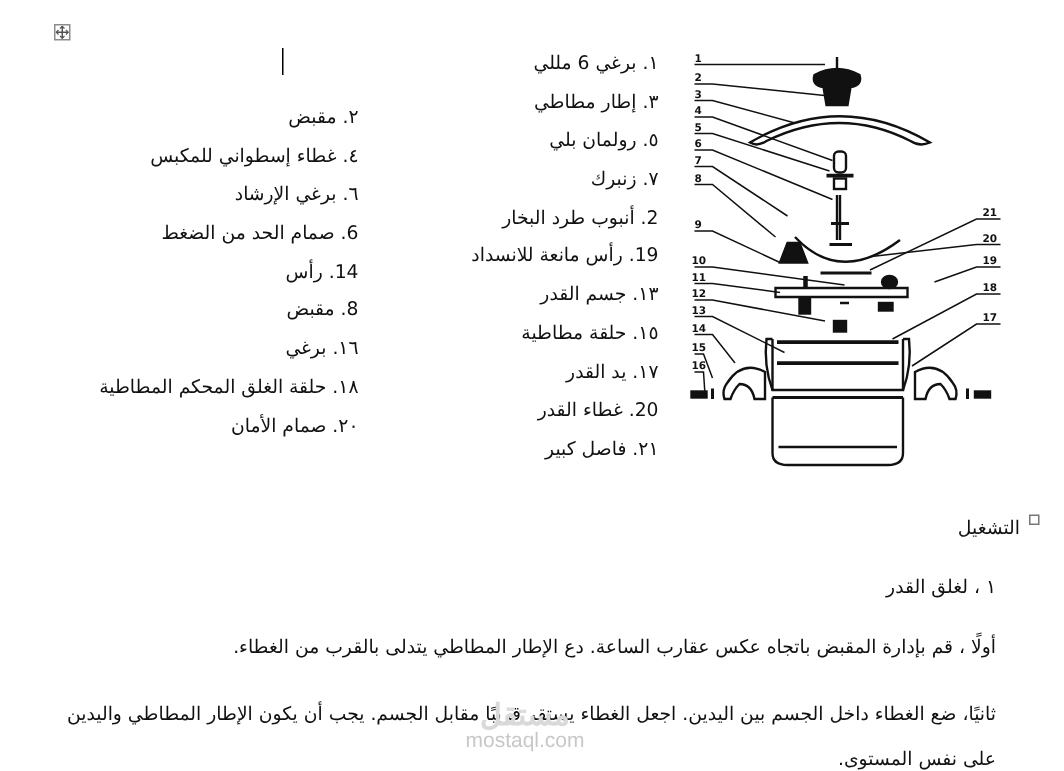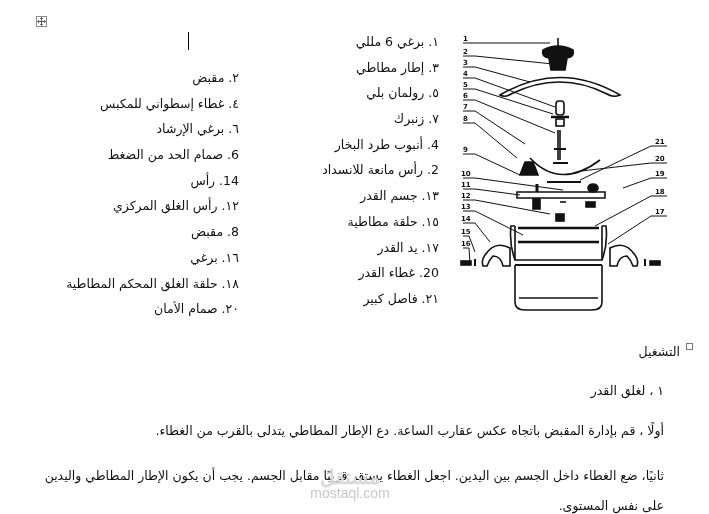--- a/index.html
+++ b/index.html
@@ -52,34 +52,33 @@
 </div>
 
 <div class="cursor"></div>
 
 <div class="col col-left">
   <span class="item">٢. مقبض</span>
   <span class="item">٤. غطاء إسطواني للمكبس</span>
   <span class="item">٦. برغي الإرشاد</span>
   <span class="item">6. صمام الحد من الضغط</span>
   <span class="item">14. رأس</span>
-  <span class="item">١٢. رأس الغلق المركزي</span>
   <span class="item">8. مقبض</span>
   <span class="item">١٦. برغي</span>
   <span class="item">١٨. حلقة الغلق المحكم المطاطية</span>
   <span class="item">٢٠. صمام الأمان</span>
 </div>
 
 <div class="col col-right">
   <span class="item">١. برغي 6 مللي</span>
   <span class="item">٣. إطار مطاطي</span>
   <span class="item">٥. رولمان بلي</span>
   <span class="item">٧. زنبرك</span>
-  <span class="item">4. أنبوب طرد البخار</span>
-  <span class="item">2. رأس مانعة للانسداد</span>
+  <span class="item">2. أنبوب طرد البخار</span>
+  <span class="item">19. رأس مانعة للانسداد</span>
   <span class="item">١٣. جسم القدر</span>
   <span class="item">١٥. حلقة مطاطية</span>
   <span class="item">١٧. يد القدر</span>
   <span class="item">20. غطاء القدر</span>
   <span class="item">٢١. فاصل كبير</span>
 </div>
 
 <div class="diagram">
   <svg width="220" height="290" viewBox="0 0 220 290" font-family="DejaVu Sans, sans-serif" font-size="7" fill="#111">
     <g stroke="#111" stroke-width="1" fill="none">

